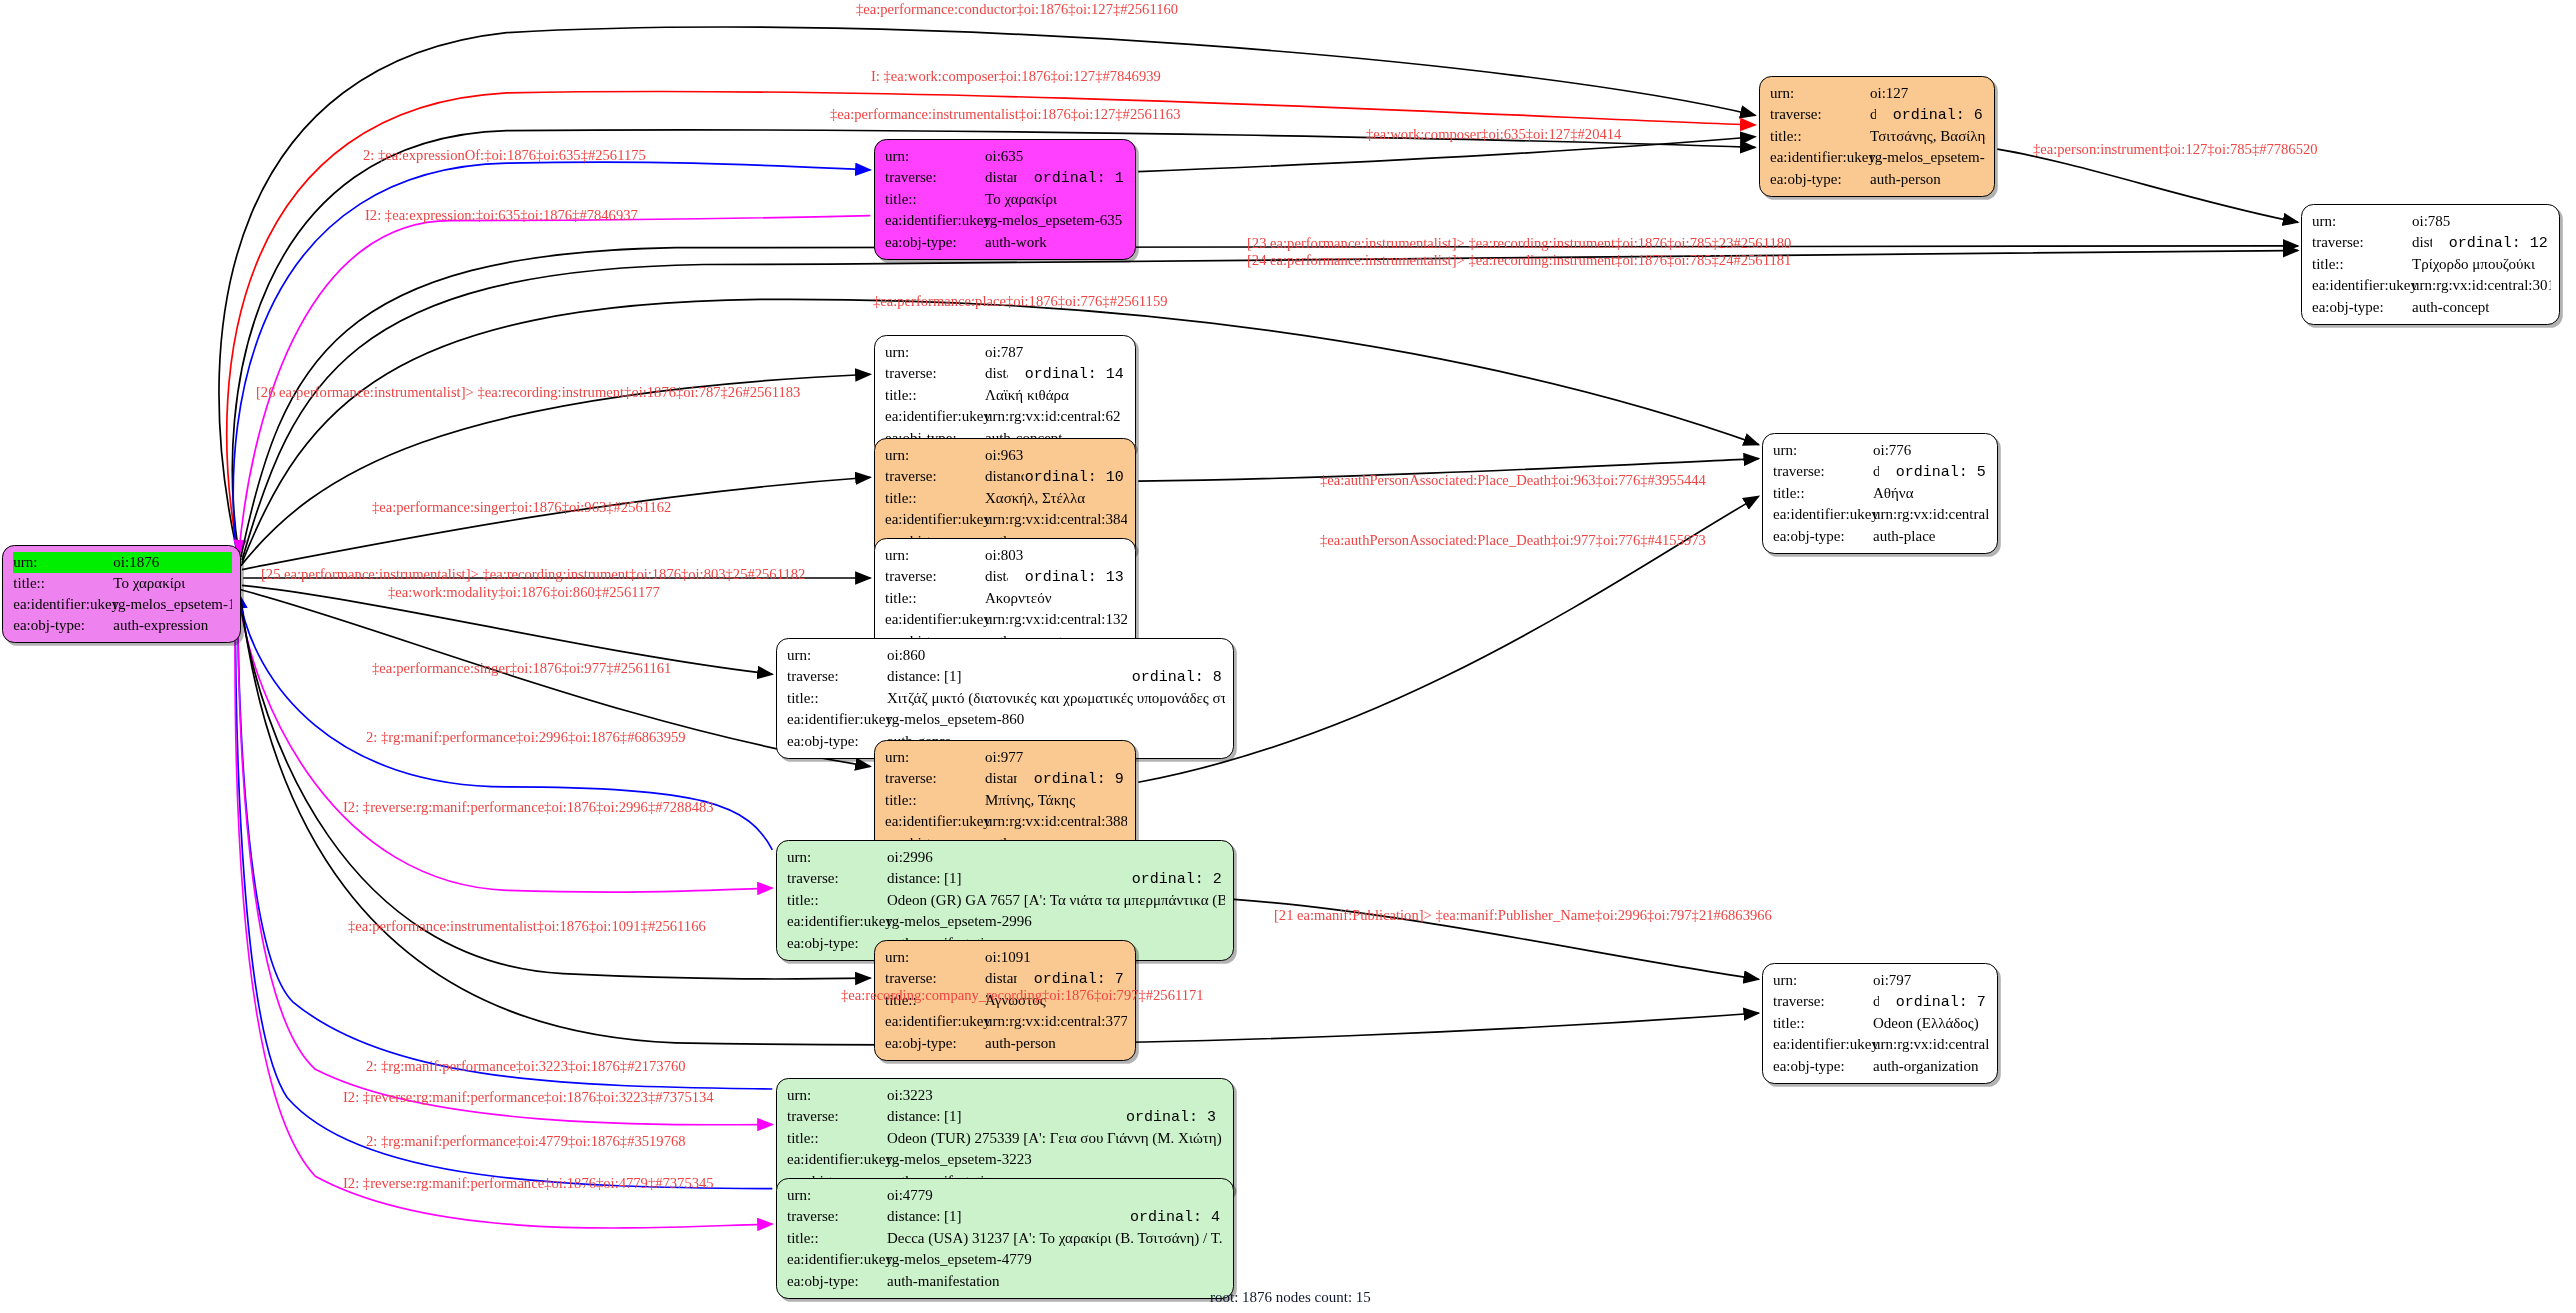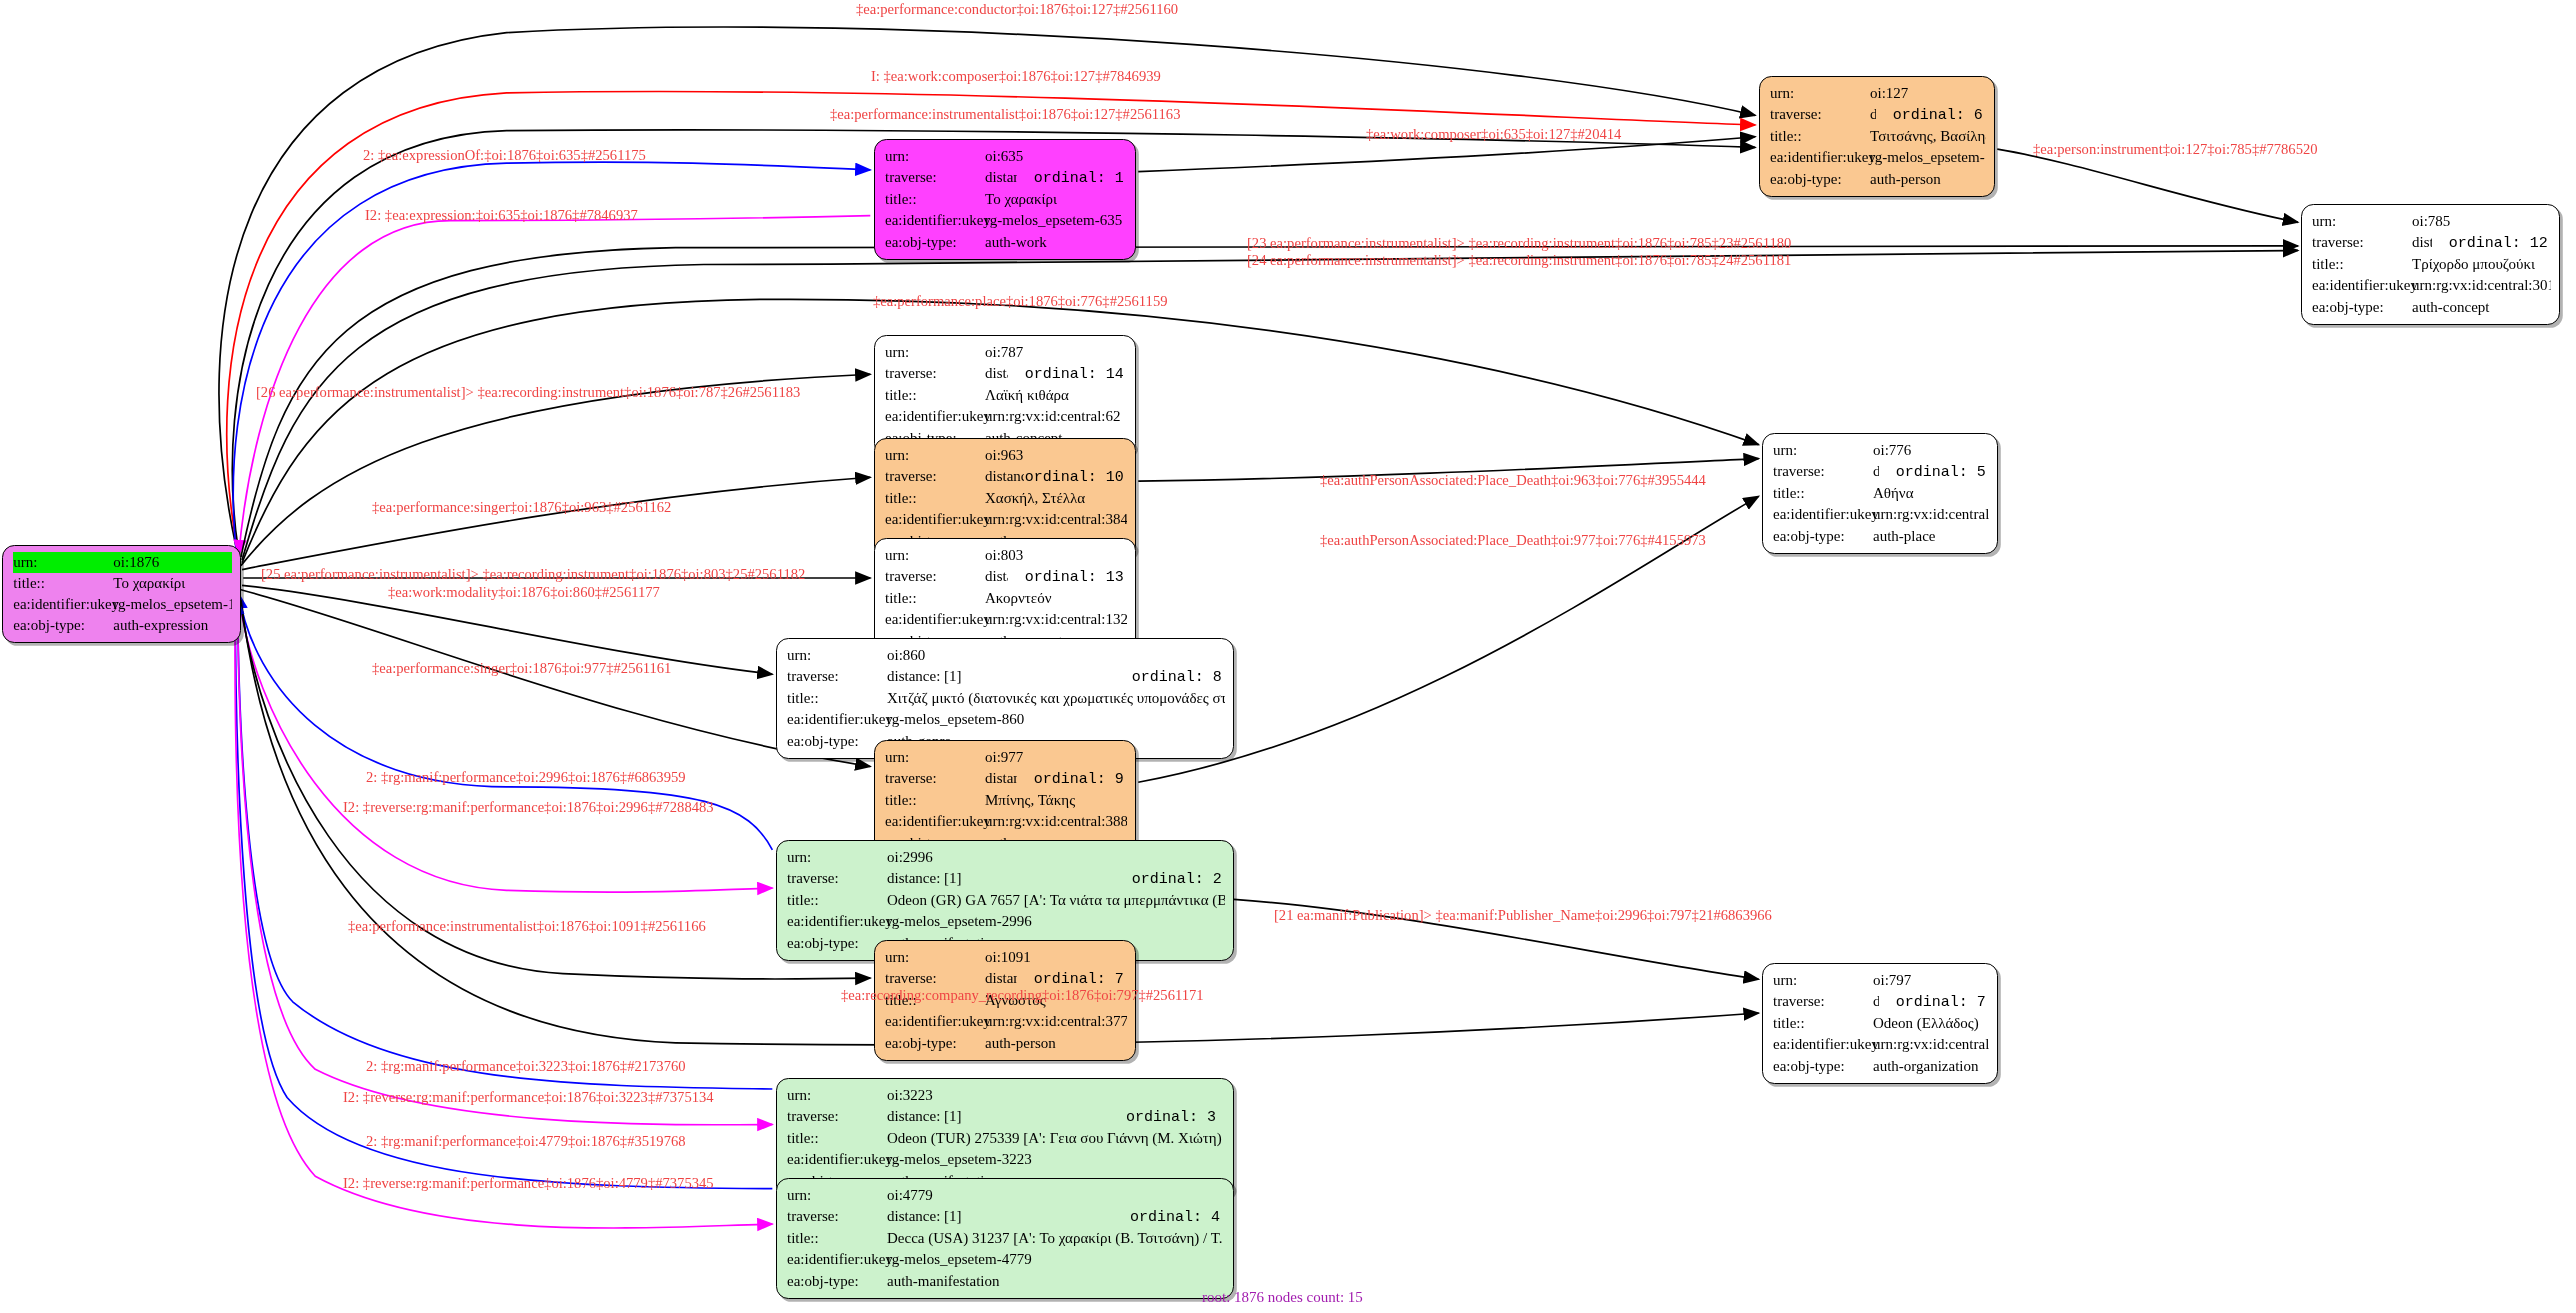--- a/index.html
+++ b/index.html
@@ -55,22 +55,23 @@
   .edge-label {
     position: absolute;
     font-size: 14.6px;
     color: #ef4444;
     white-space: nowrap;
     line-height: 1;
   }
   .footer {
     position: absolute;
     font-size: 15px;
-    color: #a21caf;
+    color: #0f172a;
     white-space: nowrap;
+    margin-left: 8px;
   }
 </style>
 </head>
 <body>
 
 <div id="canvas">
 
   <svg id="edges" viewBox="0 0 4576 2333" preserveAspectRatio="none">
     <defs>
       <marker id="ah-black" markerWidth="12" markerHeight="12" refX="9" refY="4" orient="auto">
@@ -497,21 +498,21 @@
       <div class="edge-label" style="left: 1247px; top: 236px;">[23 ea:performance:instrumentalist]&gt; ‡ea:recording:instrument‡oi:1876‡oi:785‡23#2561180</div>
       <div class="edge-label" style="left: 1247px; top: 253px;">[24 ea:performance:instrumentalist]&gt; ‡ea:recording:instrument‡oi:1876‡oi:785‡24#2561181</div>
       <div class="edge-label" style="left: 873px; top: 294px;">‡ea:performance:place‡oi:1876‡oi:776‡#2561159</div>
       <div class="edge-label" style="left: 256px; top: 385px;">[26 ea:performance:instrumentalist]&gt; ‡ea:recording:instrument‡oi:1876‡oi:787‡26#2561183</div>
       <div class="edge-label" style="left: 372px; top: 500px;">‡ea:performance:singer‡oi:1876‡oi:963‡#2561162</div>
       <div class="edge-label" style="left: 1320px; top: 473px;">‡ea:authPersonAssociated:Place_Death‡oi:963‡oi:776‡#3955444</div>
       <div class="edge-label" style="left: 1320px; top: 533px;">‡ea:authPersonAssociated:Place_Death‡oi:977‡oi:776‡#4155973</div>
       <div class="edge-label" style="left: 261px; top: 567px;">[25 ea:performance:instrumentalist]&gt; ‡ea:recording:instrument‡oi:1876‡oi:803‡25#2561182</div>
       <div class="edge-label" style="left: 388px; top: 585px;">‡ea:work:modality‡oi:1876‡oi:860‡#2561177</div>
       <div class="edge-label" style="left: 372px; top: 661px;">‡ea:performance:singer‡oi:1876‡oi:977‡#2561161</div>
-      <div class="edge-label" style="left: 366px; top: 770px;">2: ‡rg:manif:performance‡oi:2996‡oi:1876‡#6863959</div>
+      <div class="edge-label" style="left: 366px; top: 730px;">2: ‡rg:manif:performance‡oi:2996‡oi:1876‡#6863959</div>
       <div class="edge-label" style="left: 343px; top: 800px;">I2: ‡reverse:rg:manif:performance‡oi:1876‡oi:2996‡#7288483</div>
       <div class="edge-label" style="left: 348px; top: 919px;">‡ea:performance:instrumentalist‡oi:1876‡oi:1091‡#2561166</div>
       <div class="edge-label" style="left: 1274px; top: 908px;">[21 ea:manif:Publication]&gt; ‡ea:manif:Publisher_Name‡oi:2996‡oi:797‡21#6863966</div>
       <div class="edge-label" style="left: 841px; top: 988px;">‡ea:recording:company_recording‡oi:1876‡oi:797‡#2561171</div>
       <div class="edge-label" style="left: 366px; top: 1059px;">2: ‡rg:manif:performance‡oi:3223‡oi:1876‡#2173760</div>
       <div class="edge-label" style="left: 343px; top: 1090px;">I2: ‡reverse:rg:manif:performance‡oi:1876‡oi:3223‡#7375134</div>
       <div class="edge-label" style="left: 366px; top: 1134px;">2: ‡rg:manif:performance‡oi:4779‡oi:1876‡#3519768</div>
       <div class="edge-label" style="left: 343px; top: 1176px;">I2: ‡reverse:rg:manif:performance‡oi:1876‡oi:4779‡#7375345</div>
     </div>
 

